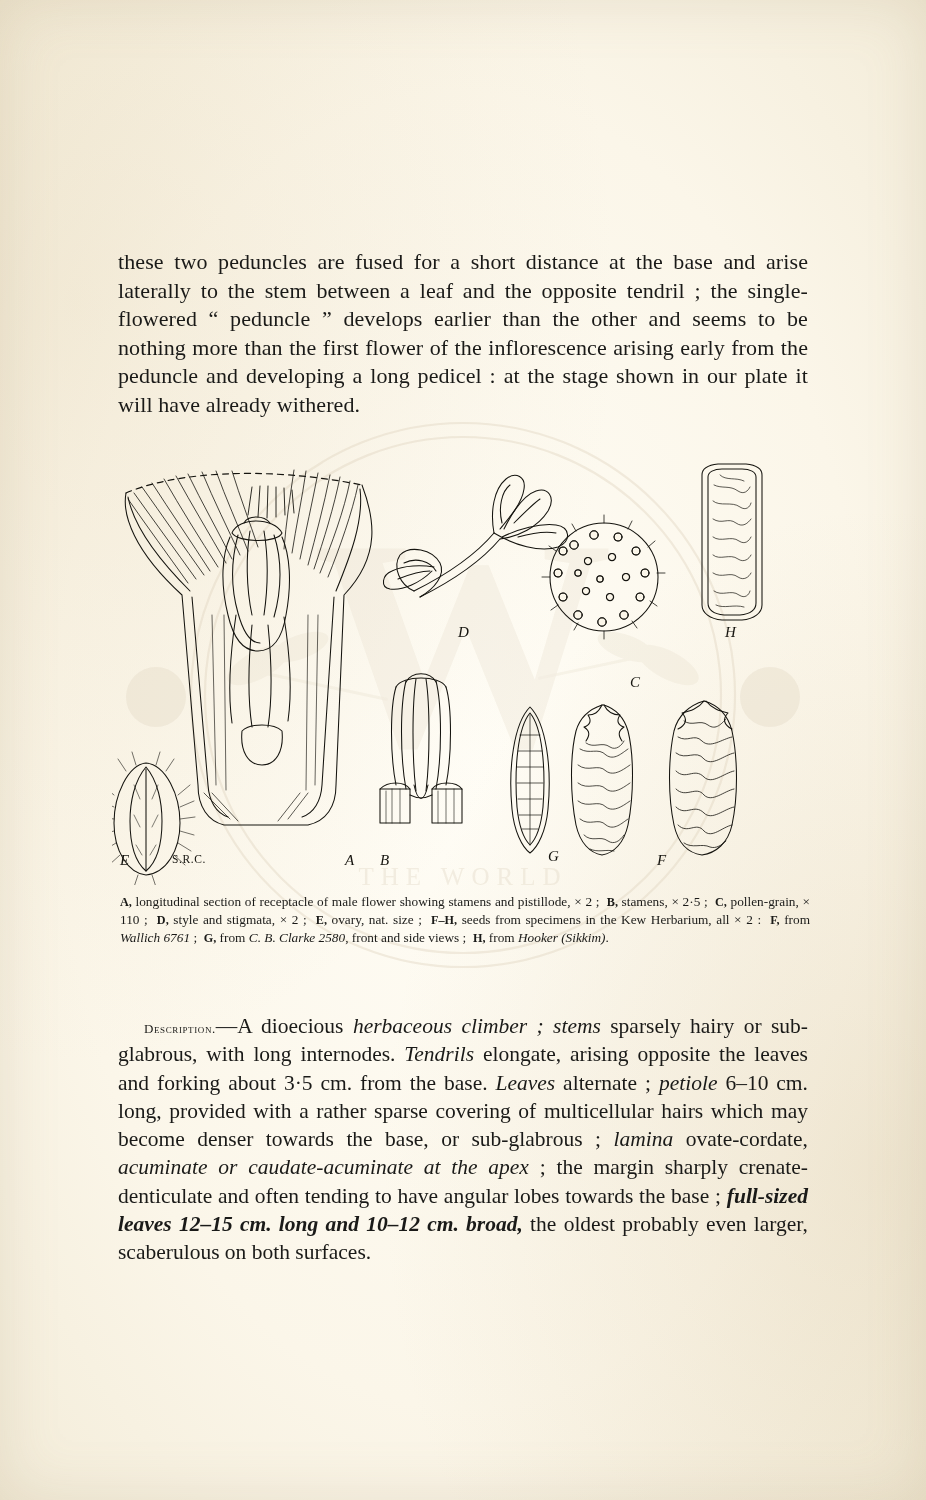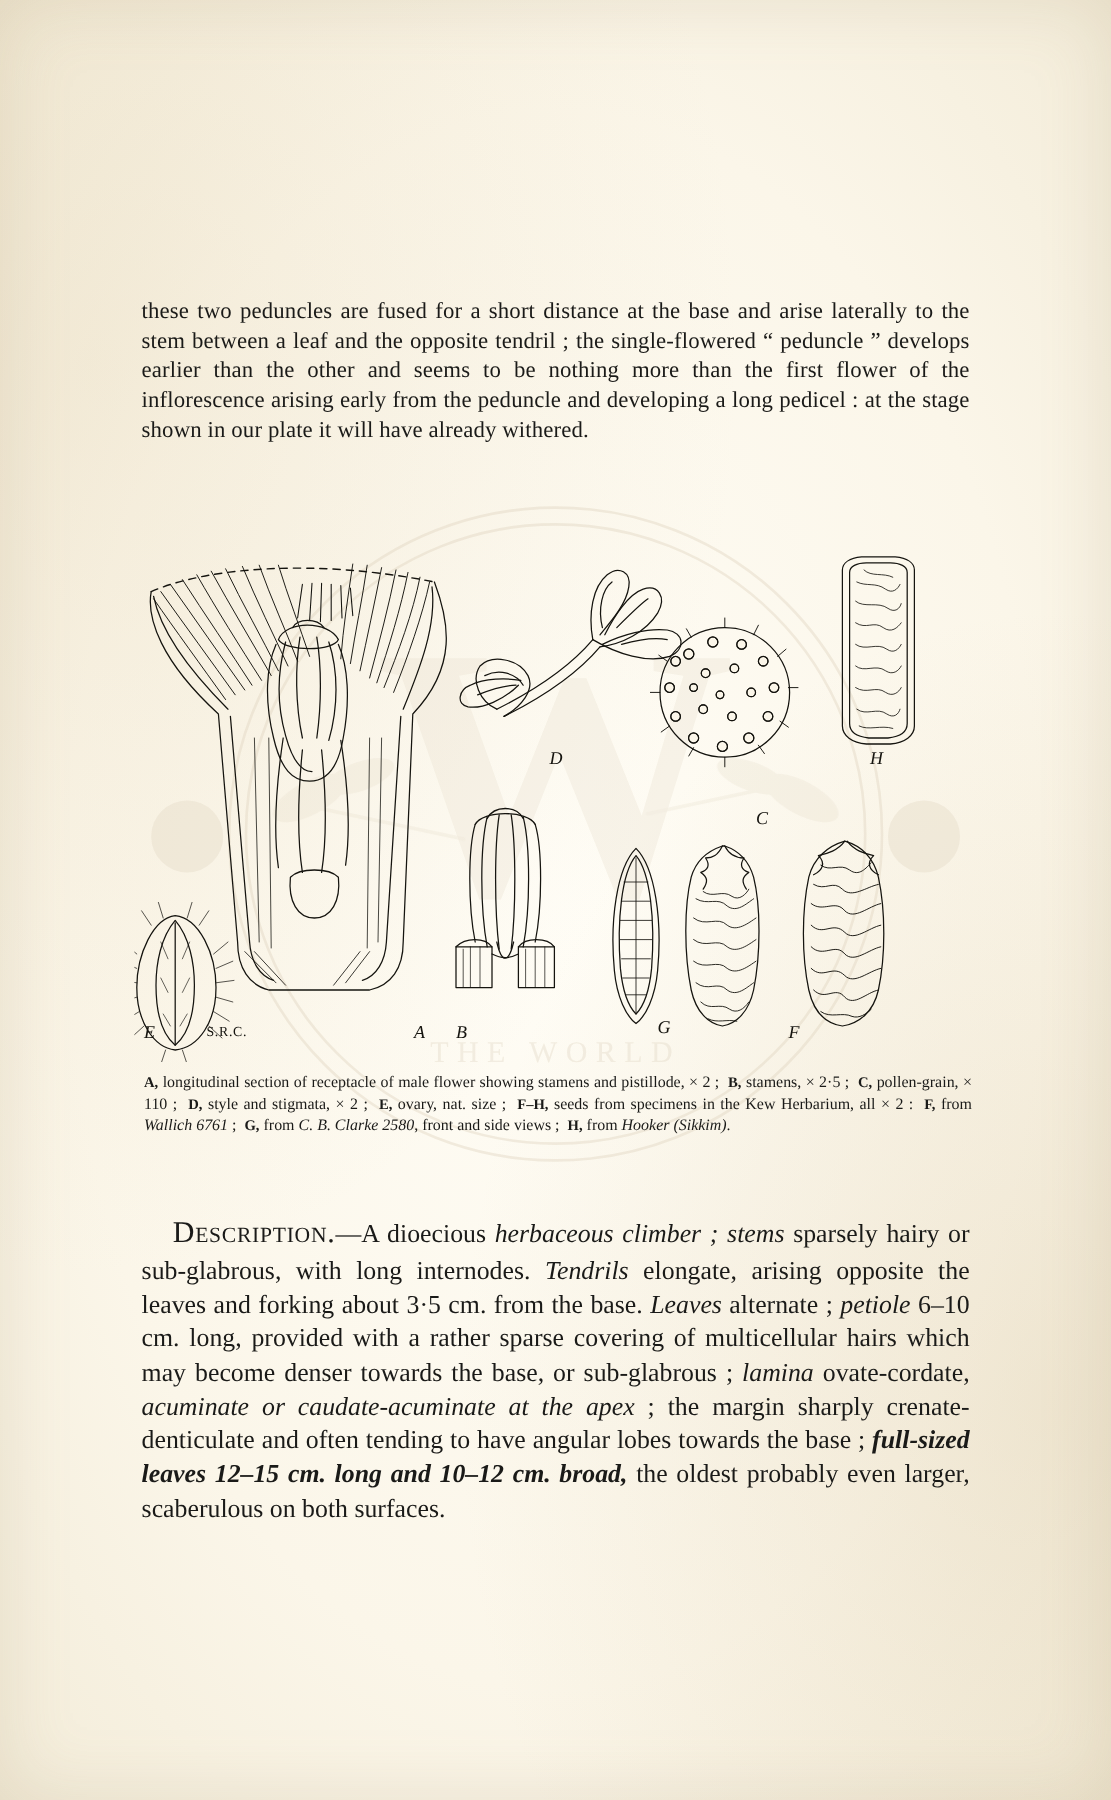--- a/index.html
+++ b/index.html
@@ -47,21 +47,21 @@
   .content {
     position: absolute;
     left: 0; top: 0; right: 0; bottom: 0;
   }
 
   .para-top {
     position: absolute;
     left: 118px;
     top: 248px;
     width: 690px;
-    font-size: 19px;
+    font-size: 22px;
     line-height: 1.30;
     text-align: justify;
     letter-spacing: 0.1px;
   }
 
   .plate {
     position: absolute;
     left: 112px;
     top: 455px;
     width: 702px;
@@ -90,21 +90,21 @@
     position: absolute;
     left: 118px;
     top: 1012px;
     width: 690px;
     font-size: 21.5px;
     line-height: 1.315;
     text-align: justify;
   }
   .desc .head {
     font-variant: small-caps;
-    font-size: 25px;
+    font-size: 13px;
     letter-spacing: 0.6px;
   }
   .desc i { }
   .desc .first-indent { display: inline-block; width: 26px; }
   .desc b { font-weight: normal; }
 </style>
 </head>
 <body>
 
 <div class="page"></div>

